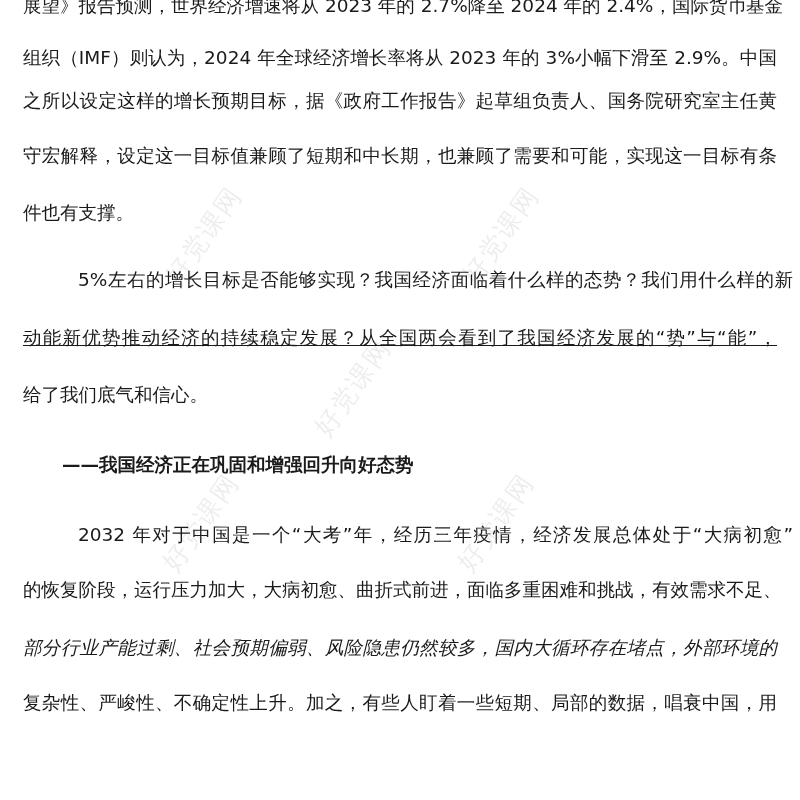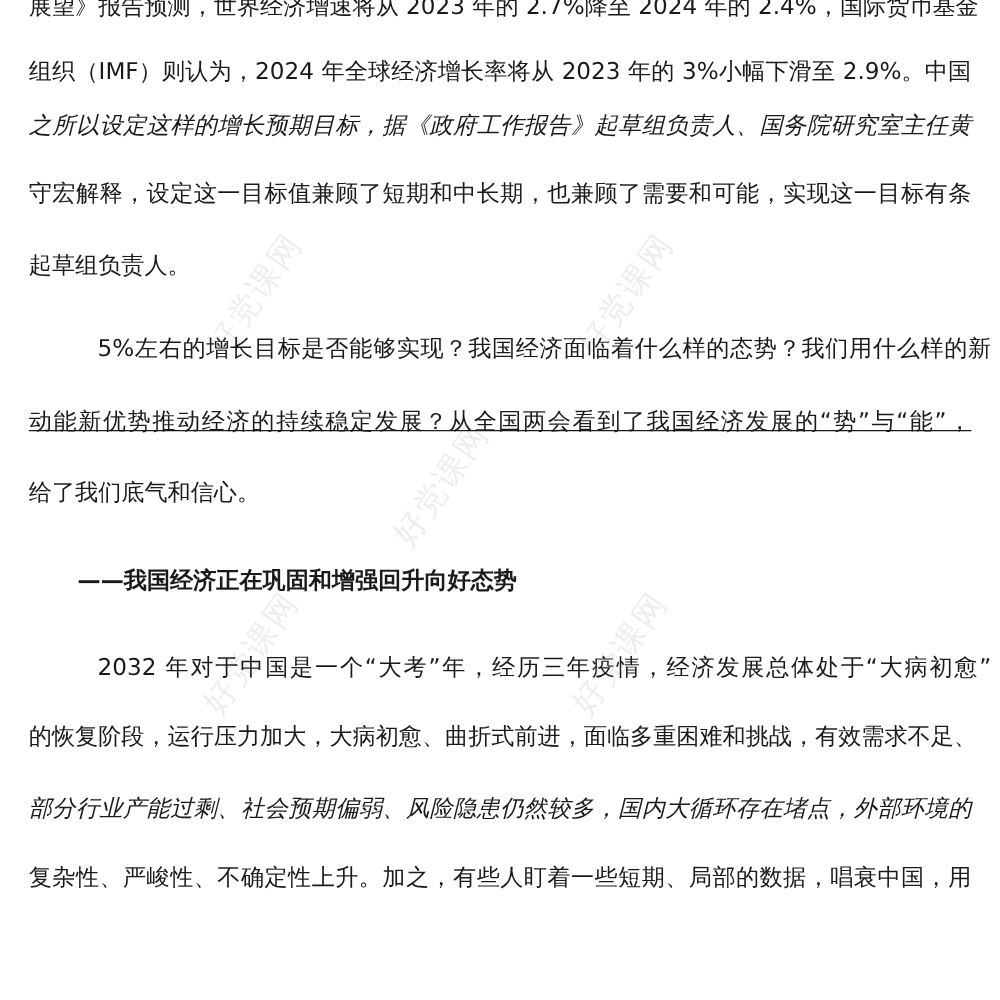--- a/index.html
+++ b/index.html
@@ -66,23 +66,23 @@
 <div class="page">
 
   <div class="watermark" style="left:148px; top:218px;">好党课网</div>
   <div class="watermark" style="left:445px; top:218px;">好党课网</div>
   <div class="watermark" style="left:297px; top:370px;">好党课网</div>
   <div class="watermark" style="left:145px; top:505px;">好党课网</div>
   <div class="watermark" style="left:440px; top:505px;">好党课网</div>
 
   <div class="line" style="top:-6px;">展望》报告预测，世界经济增速将从 2023 年的 2.7%降至 2024 年的 2.4%，国际货币基金</div>
   <div class="line" style="top:46px;">组织（IMF）则认为，2024 年全球经济增长率将从 2023 年的 3%小幅下滑至 2.9%。中国</div>
-  <div class="line" style="top:89px;font-style:italic;">之所以设定这样的增长预期目标，据《政府工作报告》起草组负责人、国务院研究室主任黄</div>
+  <div class="line" style="top:89px;">之所以设定这样的增长预期目标，据《政府工作报告》起草组负责人、国务院研究室主任黄</div>
   <div class="line" style="top:144px;">守宏解释，设定这一目标值兼顾了短期和中长期，也兼顾了需要和可能，实现这一目标有条</div>
-  <div class="line last" style="top:201px;">起草组负责人。</div>
+  <div class="line last" style="top:201px;">件也有支撑。</div>
 
   <div class="line indent" style="top:268px;">5%左右的增长目标是否能够实现？我国经济面临着什么样的态势？我们用什么样的新</div>
   <div class="line" style="top:326px;text-decoration:underline;">动能新优势推动经济的持续稳定发展？从全国两会看到了我国经济发展的“势”与“能”，</div>
   <div class="line heading" style="top:453px;">——我国经济正在巩固和增强回升向好态势</div>
 
   <div class="line last" style="top:383px;">给了我们底气和信心。</div>
 
   <div class="line indent" style="top:523px;">2032 年对于中国是一个“大考”年，经历三年疫情，经济发展总体处于“大病初愈”</div>
   <div class="line" style="top:578px;">的恢复阶段，运行压力加大，大病初愈、曲折式前进，面临多重困难和挑战，有效需求不足、</div>
   <div class="line" style="top:636px;font-style:italic;">部分行业产能过剩、社会预期偏弱、风险隐患仍然较多，国内大循环存在堵点，外部环境的</div>

